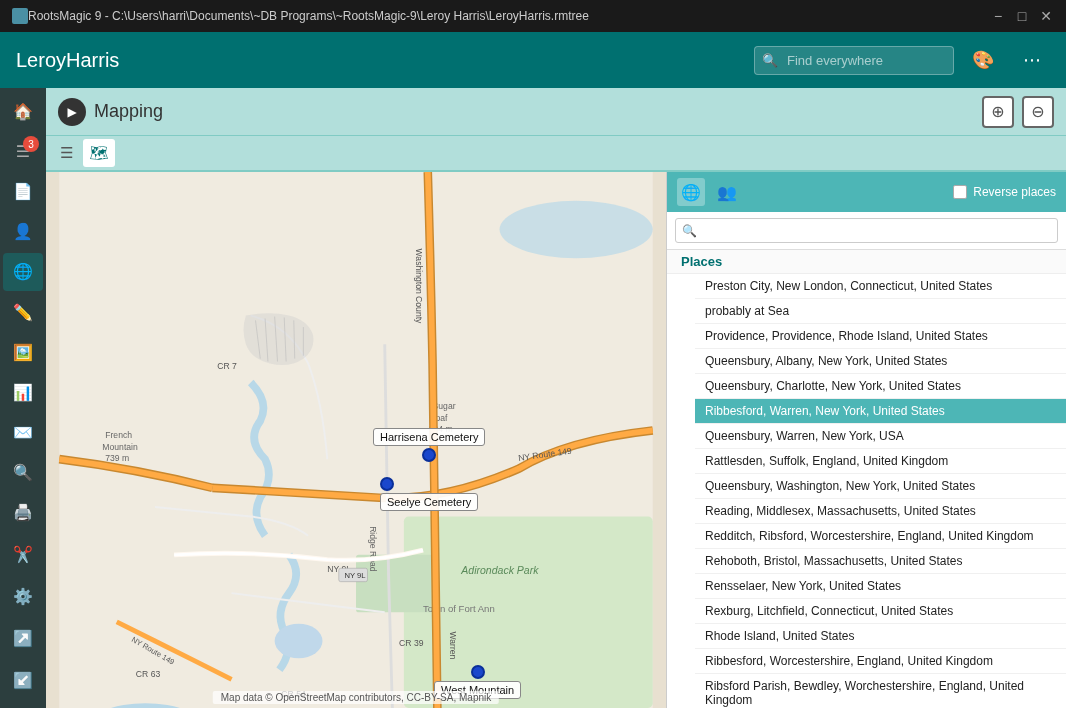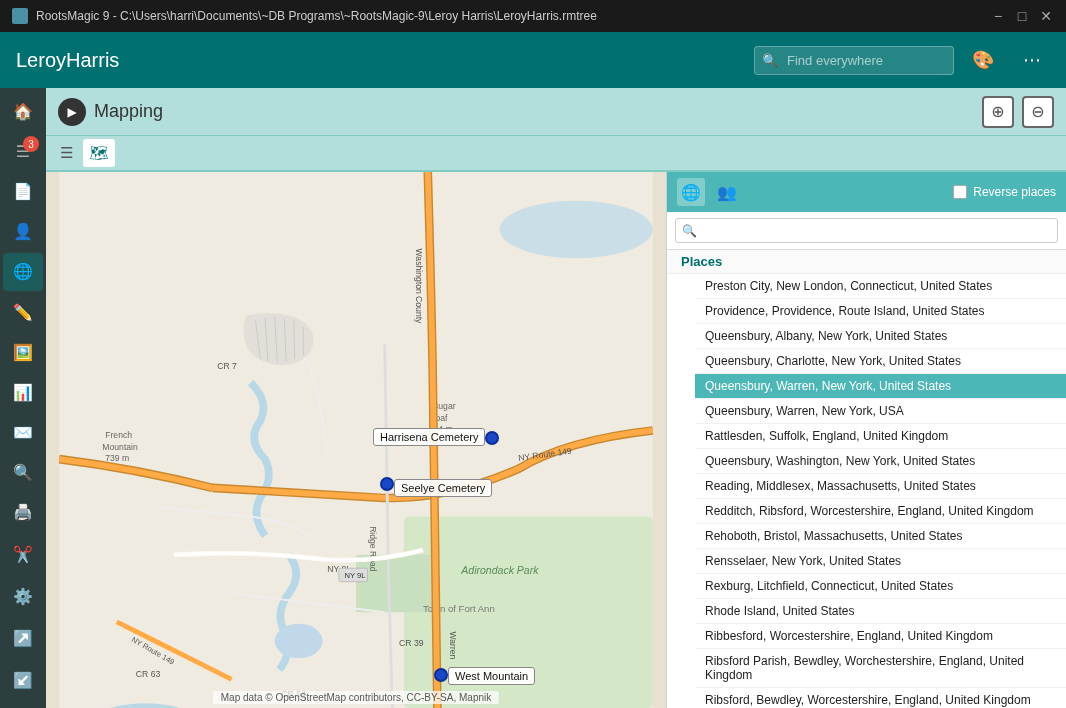--- a/index.html
+++ b/index.html
@@ -9,21 +9,21 @@
     .title-bar {
       background: #1a1a1a;
       height: 32px;
       display: flex;
       align-items: center;
       padding: 0 12px;
       color: #ccc;
       font-size: 12px;
       justify-content: space-between;
     }
-    .title-bar-left { display: flex; align-items: center; gap: 8px; }
+    .title-bar-left { display: flex; align-items: center; }
     .title-bar-icon { width: 16px; height: 16px; background: #4a90a4; border-radius: 2px; }
     .title-bar-controls { display: flex; gap: 8px; align-items: center; }
     .title-bar-btn { width: 16px; height: 16px; display: flex; align-items: center; justify-content: center; cursor: pointer; color: #aaa; font-size: 14px; }
 
     
     .app-header {
       background: #007070;
       height: 56px;
       display: flex;
       align-items: center;
@@ -186,21 +186,21 @@
       color: #555;
       background: rgba(255,255,255,0.7);
       padding: 1px 8px;
       border-radius: 2px;
     }
 
     
     .map-marker {
       position: absolute;
       display: flex;
-      flex-direction: row;
+      flex-direction: column;
       align-items: center;
     }
     .map-marker-dot {
       width: 14px; height: 14px;
       background: #1a47cc;
       border-radius: 50%;
       border: 2px solid #0a2f99;
       z-index: 10;
       position: relative;
     }
@@ -492,24 +492,25 @@
         <div class="panel-search">
           <div class="panel-search-wrapper">
             <input class="panel-search-input" type="text" placeholder="" style="">
           </div>
         </div>
 
         <div class="places-header">Places</div>
 
         <div class="places-list" id="places-list">
         <div class="place-item">Preston City, New London, Connecticut, United States</div>
-            <div class="place-item">Providence, Providence, Route Island, United States</div>
+            <div class="place-item">probably at Sea</div>
+            <div class="place-item">Providence, Providence, Rhode Island, United States</div>
             <div class="place-item">Queensbury, Albany, New York, United States</div>
             <div class="place-item">Queensbury, Charlotte, New York, United States</div>
-            <div class="place-item selected">Queensbury, Warren, New York, United States</div>
+            <div class="place-item selected">Ribbesford, Warren, New York, United States</div>
             <div class="place-item">Queensbury, Warren, New York, USA</div>
             <div class="place-item">Rattlesden, Suffolk, England, United Kingdom</div>
             <div class="place-item">Queensbury, Washington, New York, United States</div>
             <div class="place-item">Reading, Middlesex, Massachusetts, United States</div>
             <div class="place-item">Redditch, Ribsford, Worcestershire, England, United Kingdom</div>
             <div class="place-item">Rehoboth, Bristol, Massachusetts, United States</div>
             <div class="place-item">Rensselaer, New York, United States</div>
             <div class="place-item">Rexburg, Litchfield, Connecticut, United States</div>
             <div class="place-item">Rhode Island, United States</div>
             <div class="place-item">Ribbesford, Worcestershire, England, United Kingdom</div>

